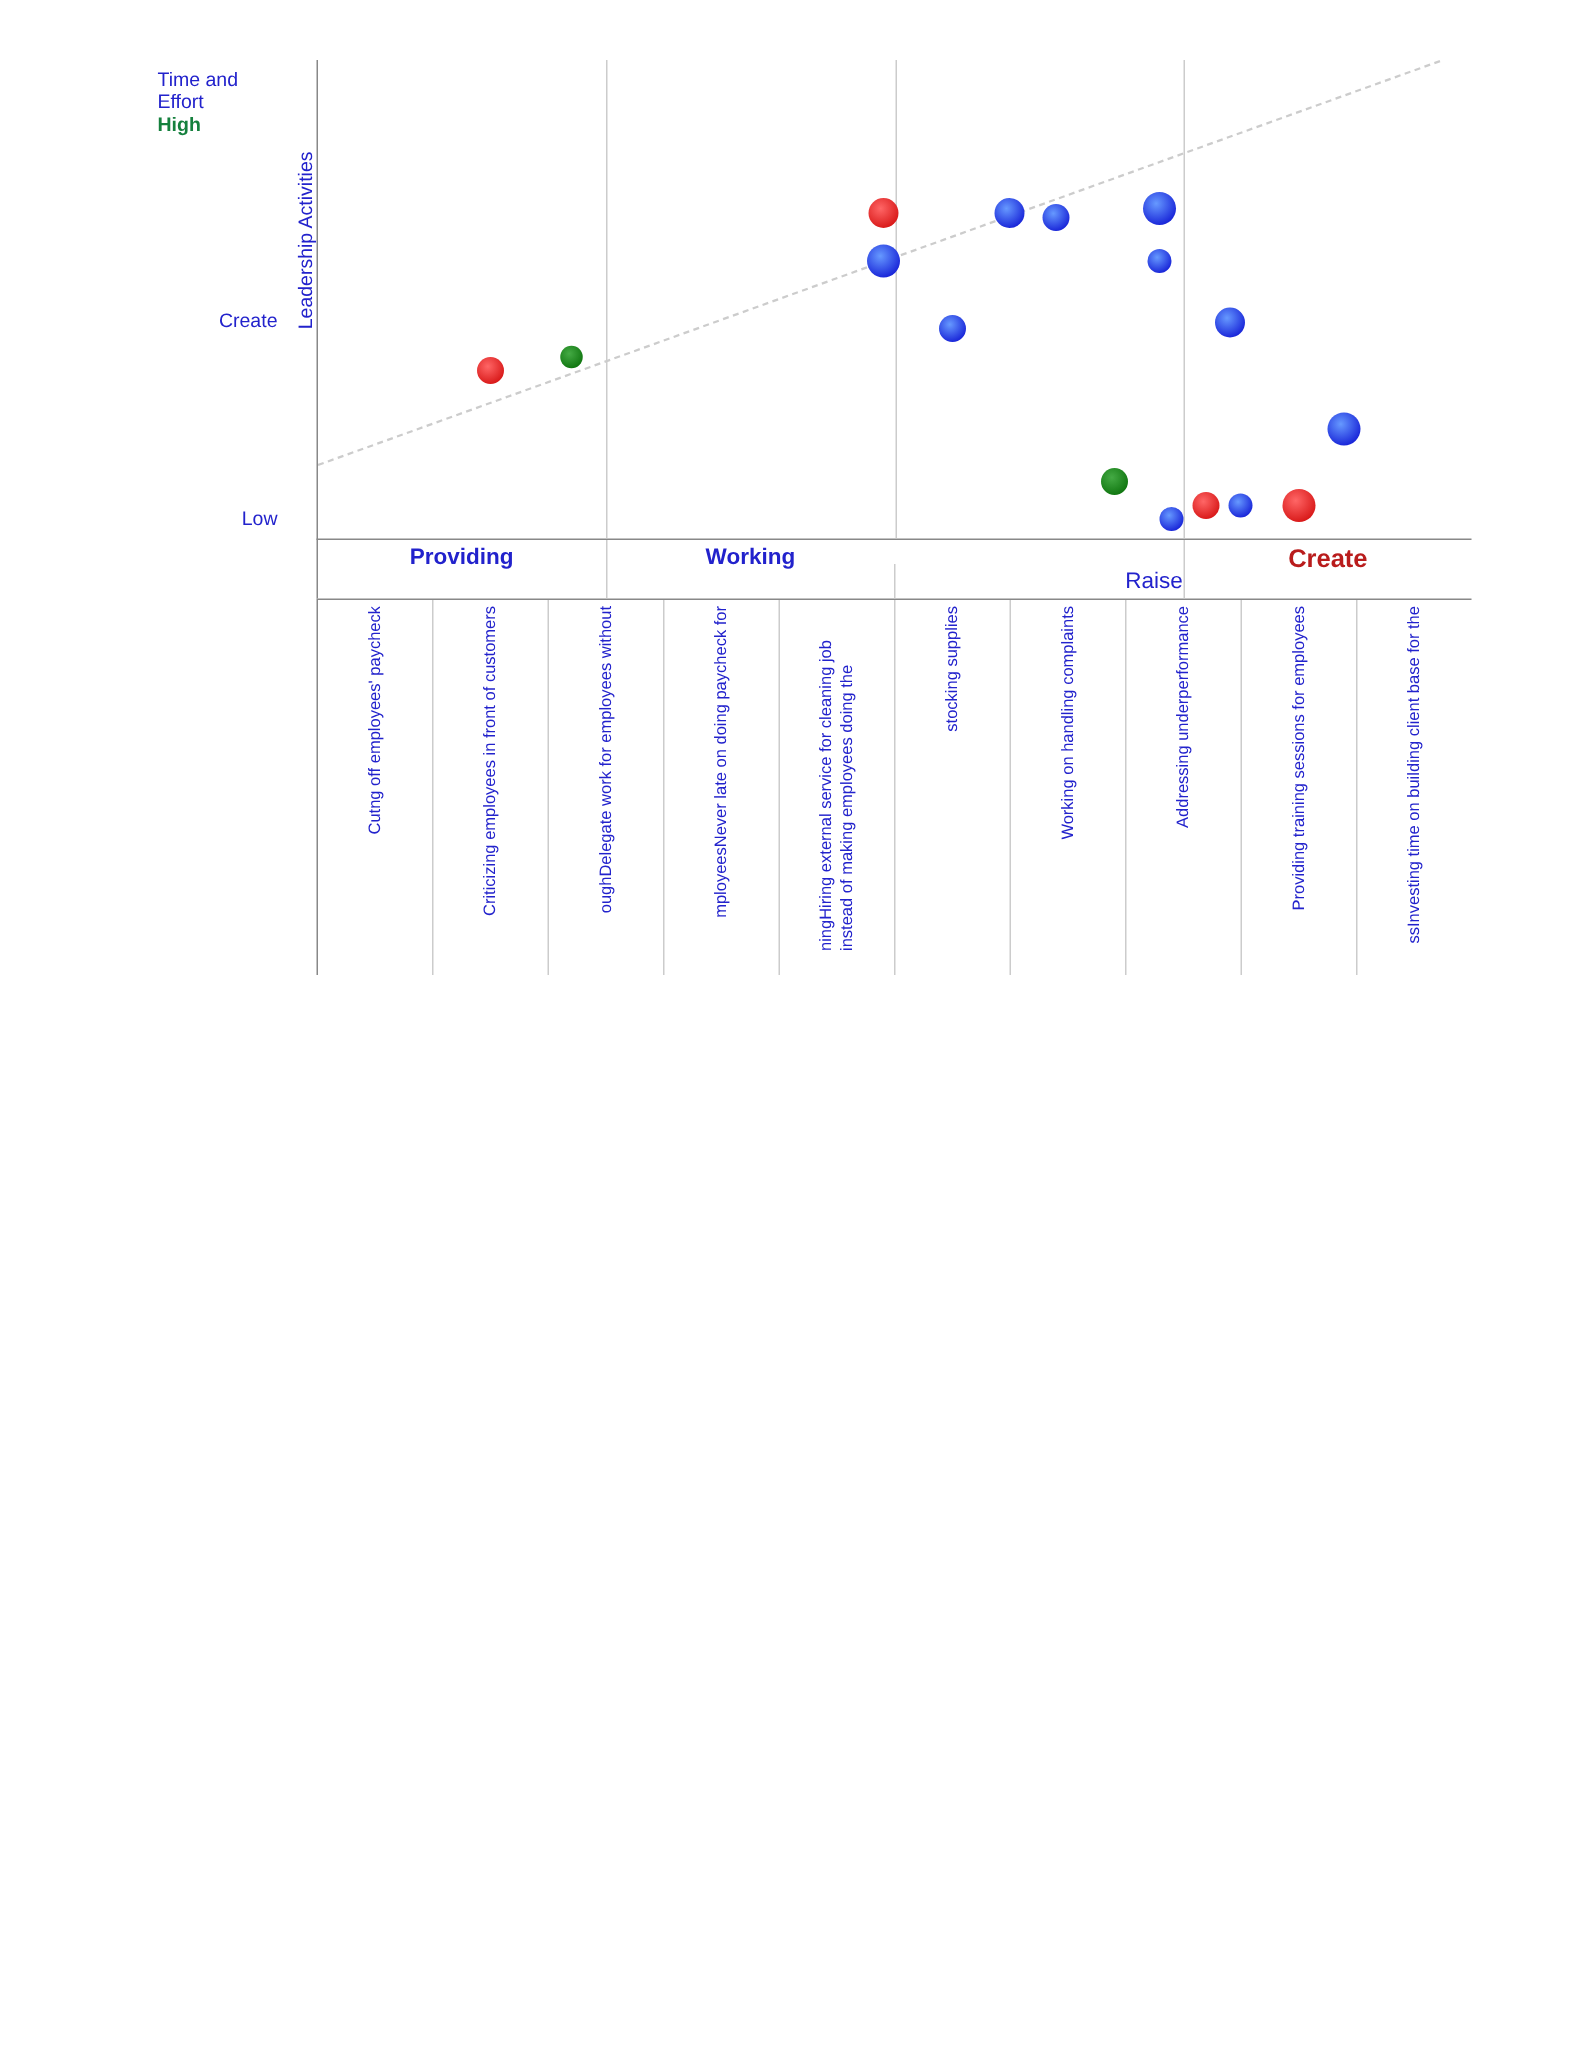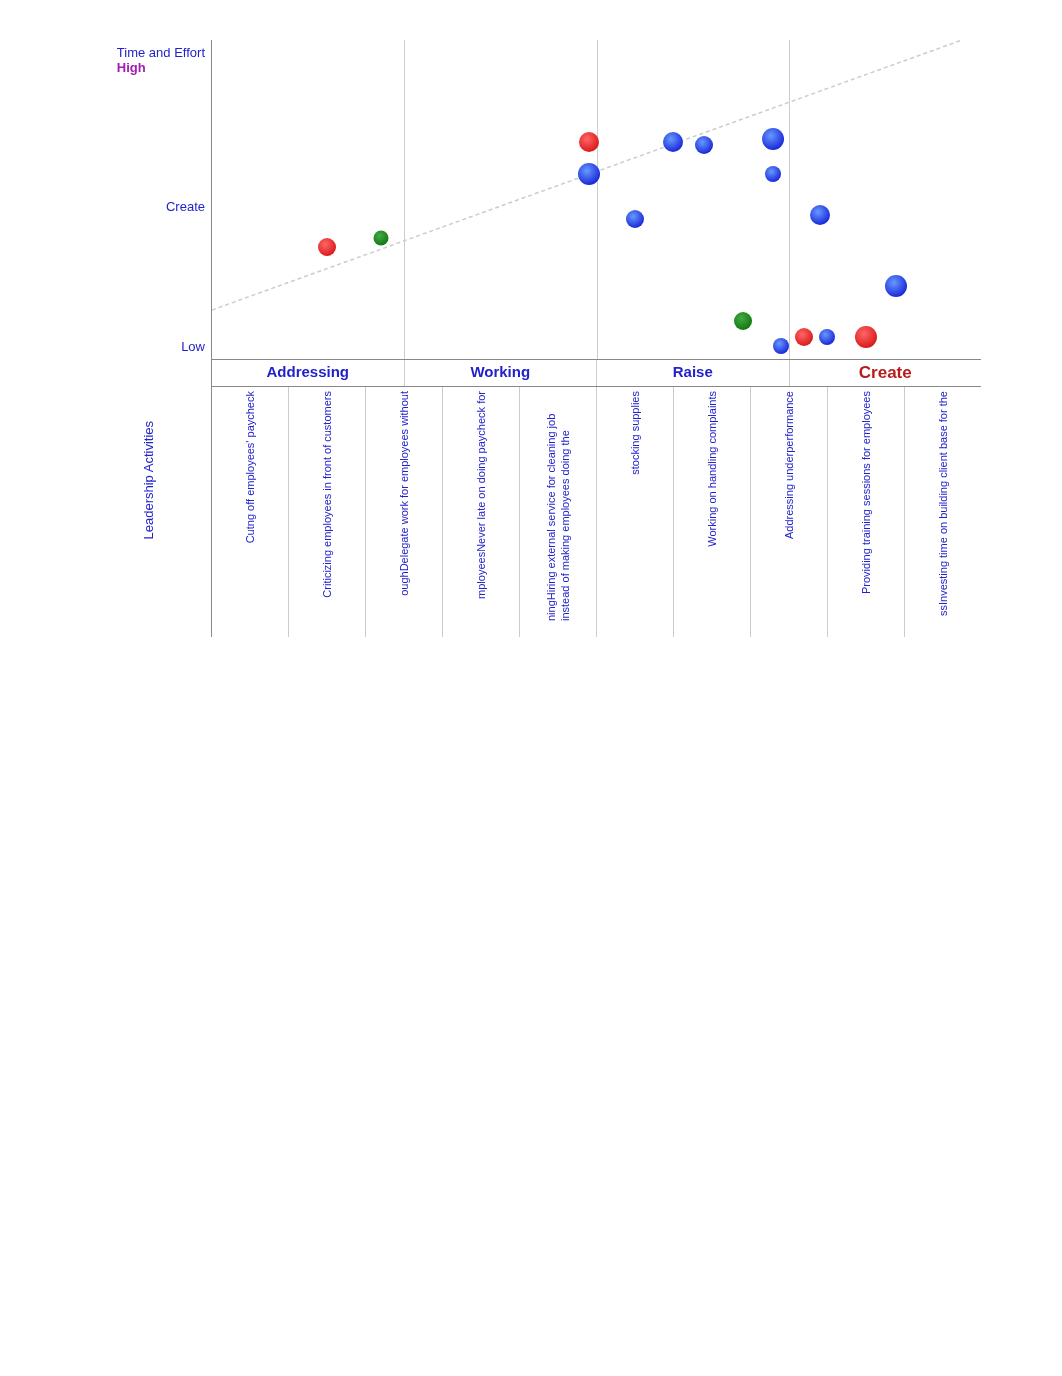--- a/index.html
+++ b/index.html
@@ -96,32 +96,32 @@
 </head>
 <body>
 
 <div class="canvas-wrapper">
 
 
   <div style="display:flex; flex-direction:row; width:100%;">
 
     <div style="display:flex; flex-direction:row; width:130px; min-width:130px;">
 
-      <div style="display:flex; flex-direction:column; width:130px; position:relative;">
+      <div style="display:flex; flex-direction:row; width:130px; position:relative;">
 
         <div style="height:320px; display:flex; flex-direction:row;">
 
           <div style="width:24px; display:flex; align-items:center; justify-content:center;">
             
           </div>
 
           <div style="flex:1; display:flex; flex-direction:column; justify-content:space-between; align-items:flex-end; padding-right:6px; padding-top:5px; padding-bottom:5px;">
             <div>
               <span style="color:#2222cc; font-size:13px; display:block;">Time and Effort</span>
-              <span style="color:#a21caf; font-size:13px; font-weight:bold; display:block;">High</span>
+              <span style="color:#15803d; font-size:13px; font-weight:bold; display:block;">High</span>
             </div>
             <div>
               <span style="color:#2222cc; font-size:13px;">Create</span>
             </div>
             <div>
               <span style="color:#2222cc; font-size:13px;">Low</span>
             </div>
           </div>
         </div>
 
@@ -158,23 +158,23 @@
         <div class="dot dot-blue" style="width:20px; height:20px; left:79%; top:55%;"></div>
         <div class="dot dot-blue" style="width:16px; height:16px; left:74%; top:96%;"></div>
         <div class="dot dot-red" style="width:18px; height:18px; left:77%; top:93%;"></div>
         <div class="dot dot-blue" style="width:16px; height:16px; left:80%; top:93%;"></div>
         <div class="dot dot-red" style="width:22px; height:22px; left:85%; top:93%;"></div>
         <div class="dot dot-blue" style="width:22px; height:22px; left:89%; top:77%;"></div>
 
       </div>
 
       <div style="display:flex; flex-direction:row; border-bottom:1px solid #888;">
-        <div style="flex:1; text-align:center; color:#2222cc; font-size:15px; font-weight:bold; border-left:1px solid #888; padding:3px 0;">Addressing</div>
+        <div style="flex:1; text-align:center; color:#2222cc; font-size:15px; font-weight:bold; border-left:1px solid #888; padding:3px 0;">Providing</div>
         <div style="flex:1; text-align:center; color:#2222cc; font-size:15px; font-weight:bold; border-left:1px solid #ccc; padding:3px 0;">Working</div>
-        <div style="flex:1; text-align:center; color:#2222cc; font-size:15px; font-weight:bold; border-left:1px solid #ccc; padding:3px 0;">Raise</div>
+        <div style="flex:1; text-align:right; color:#2222cc; font-size:15px; font-weight:normal; border-left:1px solid #ccc; padding:3px 0;margin-top:16px;">Raise</div>
         <div style="flex:1; text-align:center; color:#b91c1c; font-size:17px; font-weight:bold; border-left:1px solid #ccc; padding:3px 0;">Create</div>
       </div>
 
       <div style="display:flex; flex-direction:row; height:250px; border-left:1px solid #888;">
         <div class="col-cell">
           <div class="col-text" style="color:#2222cc; writing-mode:vertical-rl; transform:rotate(180deg); font-size:11px;">Cutng off employees' paycheck</div>
         </div>
         <div class="col-cell">
           <div class="col-text" style="color:#2222cc; writing-mode:vertical-rl; transform:rotate(180deg); font-size:11px;">Criticizing employees in front of customers</div>
         </div>

